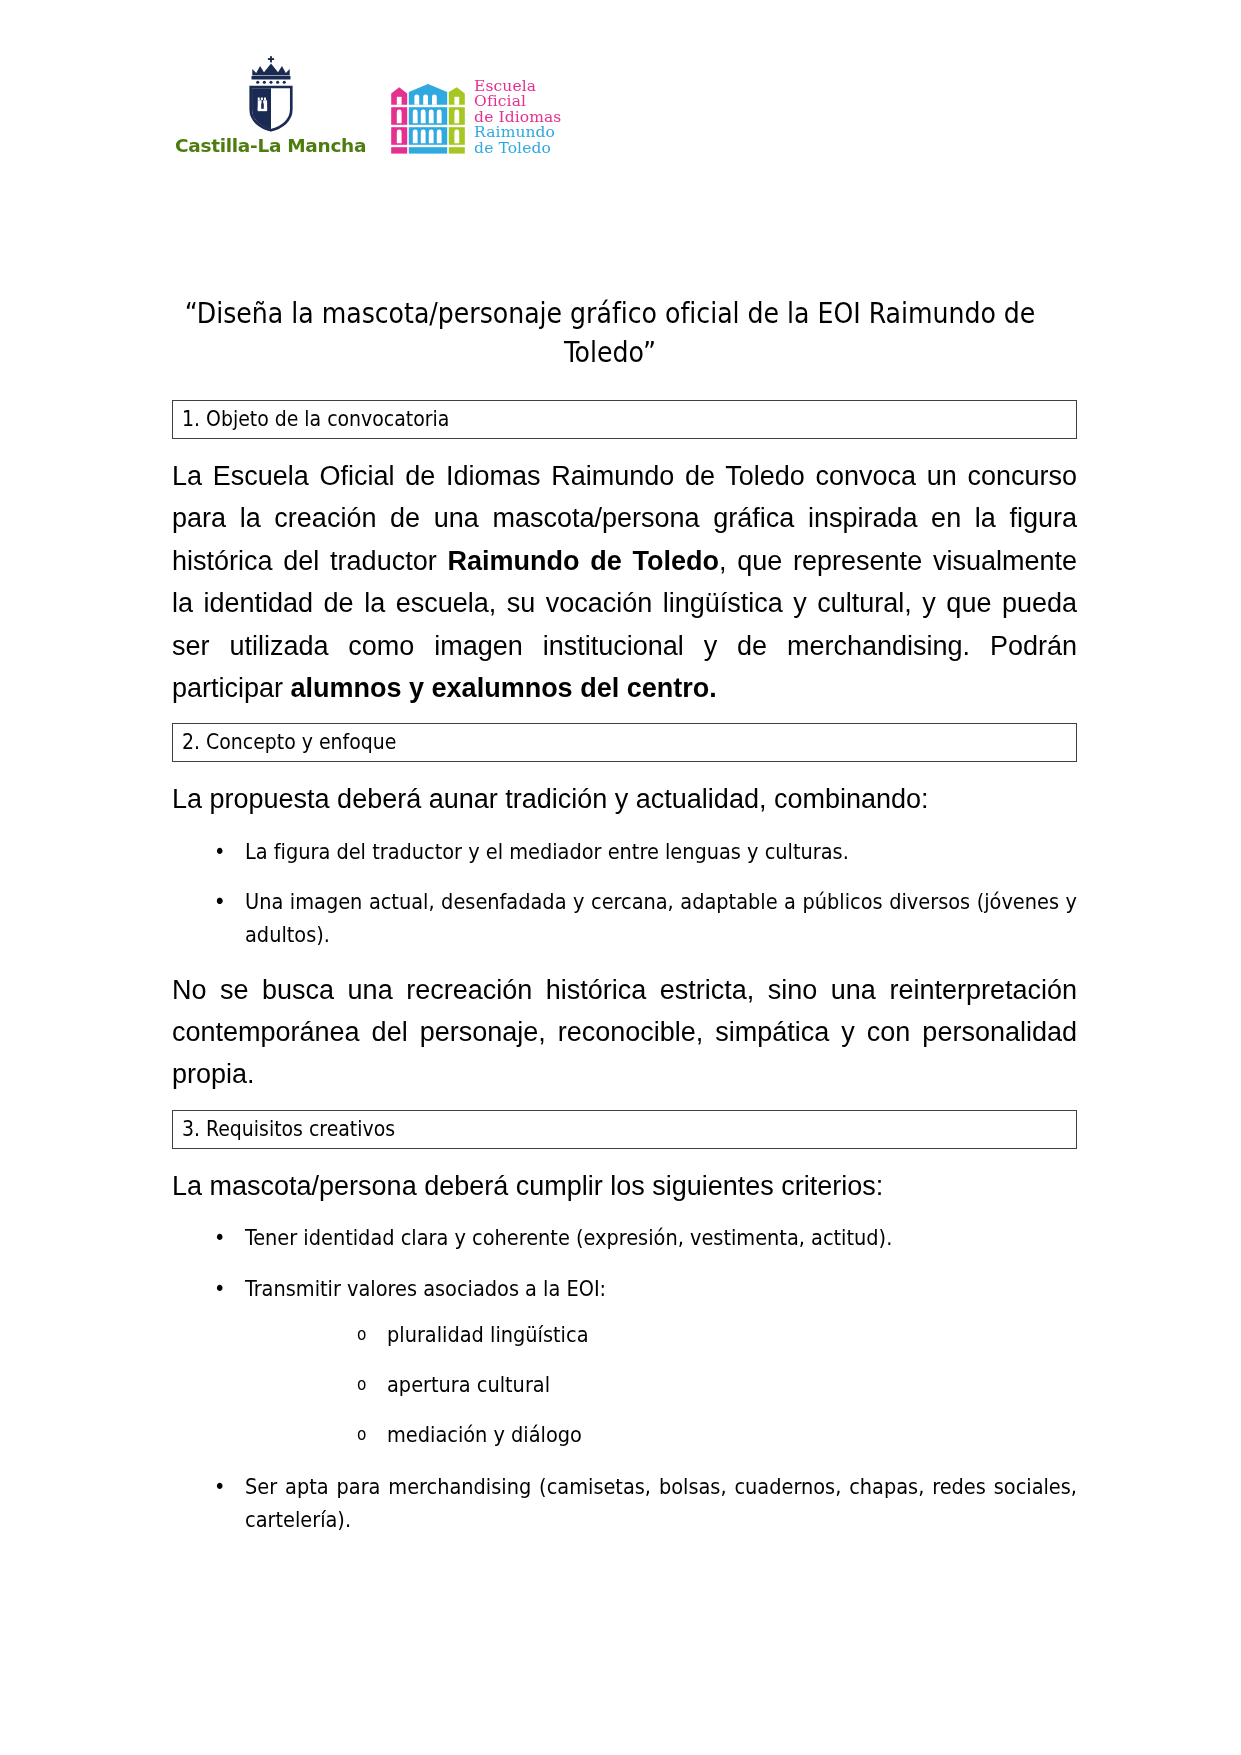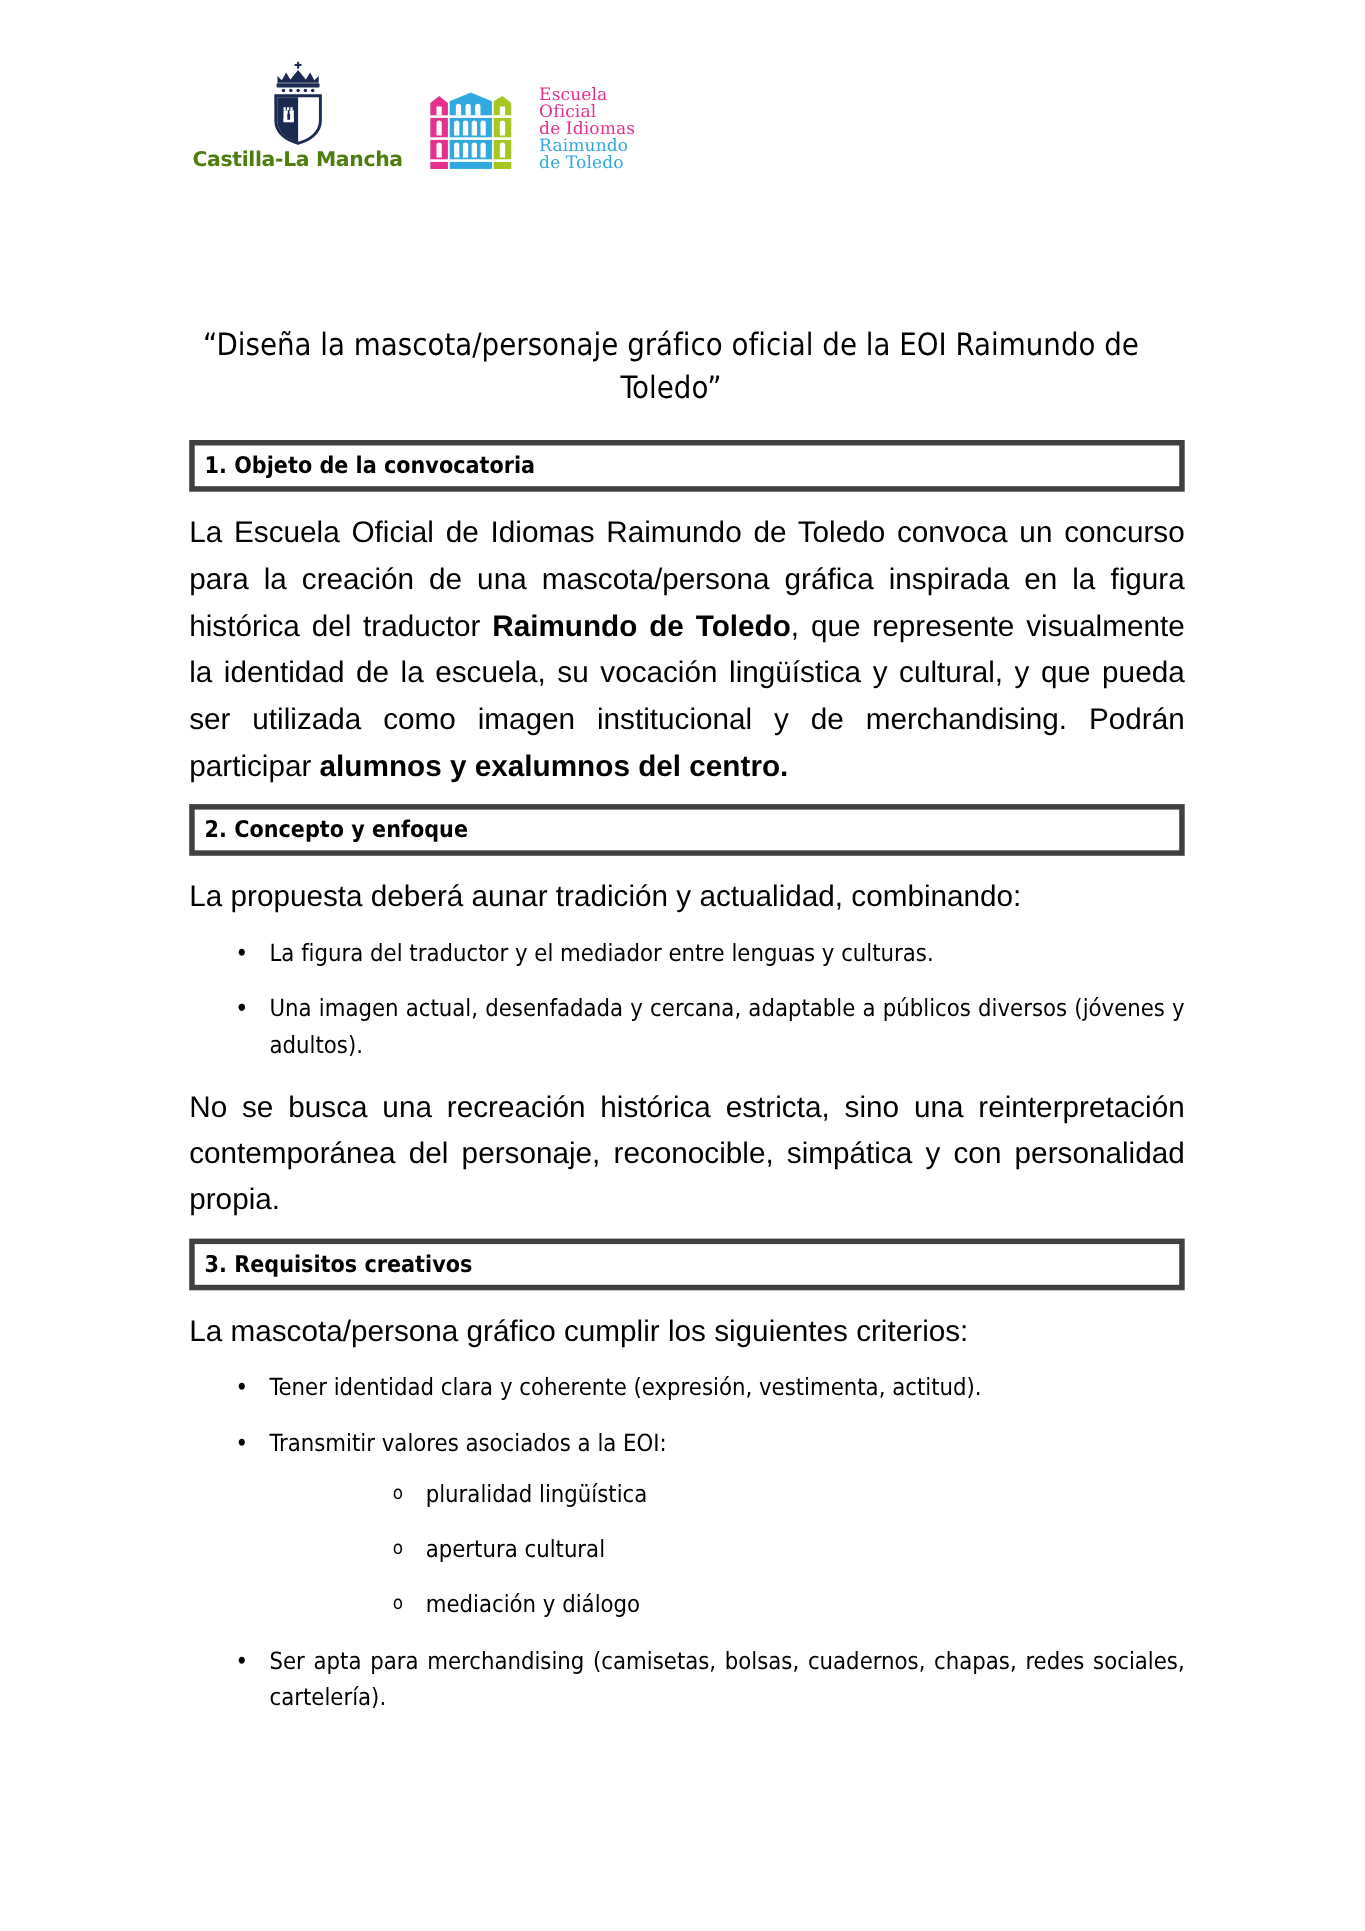--- a/index.html
+++ b/index.html
@@ -42,21 +42,21 @@
     font-family: "DejaVu Sans", "Liberation Sans", sans-serif;
     font-weight: 700;
     font-size: 18.5px;
     letter-spacing: -0.3px;
     color: #4d7c0f;
     margin-top: 2px;
     white-space: nowrap;
   }
 
   
-  .eoi-logo { display: flex; align-items: flex-start; gap: 22px; }
+  .eoi-logo { display: flex; align-items: flex-start; gap: 6px; }
   .eoi-building { width: 80px; height: 80px; display: block; }
   .eoi-text { display: flex; flex-direction: column; line-height: 1.0; padding-top: 3px; }
   .eoi-text span {
     font-family: "DejaVu Serif", "Liberation Serif", serif;
     font-size: 15.5px;
     letter-spacing: 0.1px;
     white-space: nowrap;
   }
   .eoi-l1, .eoi-l2, .eoi-l3 { color: #e5308f; }
   .eoi-l4, .eoi-l5 { color: #2fa9df; }
@@ -87,25 +87,25 @@
 
   
   .content {
     position: absolute;
     left: 172px;
     top: 400px;
     width: 905px;
   }
 
   .section-heading {
-    border: 5px solid #404040;
+    border: 1px solid #404040;
     box-shadow: 0 0 0 0 transparent;
     padding: 7px 9px 8px 9px;
     font-size: 21px;
-    font-weight: 700;
+    font-weight: 400;
     font-family: "DejaVu Sans Condensed", "DejaVu Sans", "Liberation Sans", sans-serif;
     line-height: 1.05;
     margin: 0 0 16px 0;
     background: #ffffff;
   }
 
   p.body {
     margin: 0 0 14px 0;
     font-size: 27px;
     line-height: 1.57;
@@ -279,21 +279,21 @@
         <span class="bullet-dot">•</span>
       </li>
       <li>
         <span class="bullet-dot">•</span>
         <span>Una imagen actual, desenfadada y cercana, adaptable a públicos diversos (jóvenes y adultos).</span>
       </li>
     </ul>
     <p class="body last">No se busca una recreación histórica estricta, sino una reinterpretación contemporánea del personaje, reconocible, simpática y con personalidad propia.</p>
 
     <div class="section-heading">3. Requisitos creativos</div>
-    <p class="body">La mascota/persona gráfico cumplir los siguientes criterios:</p>
+    <p class="body">La mascota/persona deberá cumplir los siguientes criterios:</p>
     <ul class="bullets">
       <li class="nojust">
         <span class="bullet-dot">•</span>
         <span>Tener identidad clara y coherente (expresión, vestimenta, actitud).</span>
       </li>
       <li class="nojust">
         <span class="bullet-dot">•</span>
         <span>Transmitir valores asociados a la EOI:</span>
         <ul class="subbullets">
           <li>

